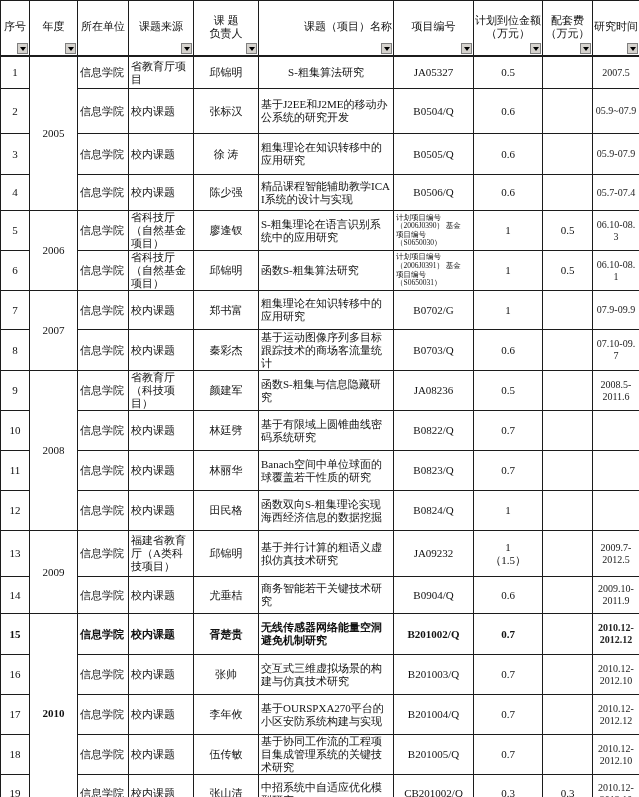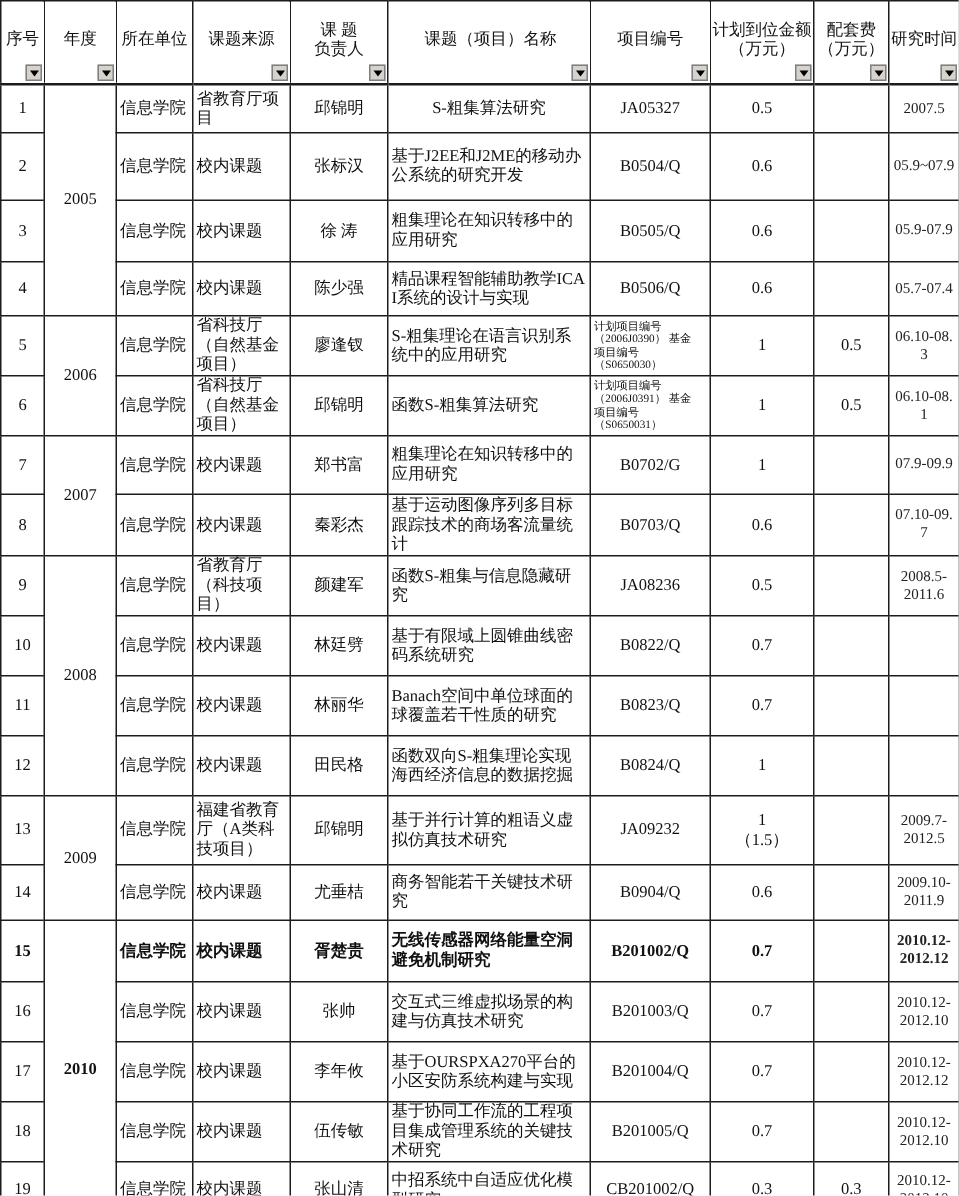--- a/index.html
+++ b/index.html
@@ -23,21 +23,21 @@
     color:#111;
   }
   thead th{
     font-weight:normal;
     position:relative;
     text-align:center;
     padding:0 1px 2px 1px;
     border-bottom-width:2px;
     background:#fff;
   }
-  thead th.th-left{text-align:center;padding-left:3px;}
+  thead th.th-left{text-align:right;padding-left:3px;}
   .c-c{text-align:center;}
   .c-l{text-align:left;}
   .c-time{font-size:10px;color:#222;}
   td.small{font-size:7.5px;line-height:1.15;text-align:left;}
   
   .fbtn{
     position:absolute;right:1px;bottom:1px;
     width:11px;height:11px;
     background:#d6d3ce;
     border:1px solid #7f7f7f;

